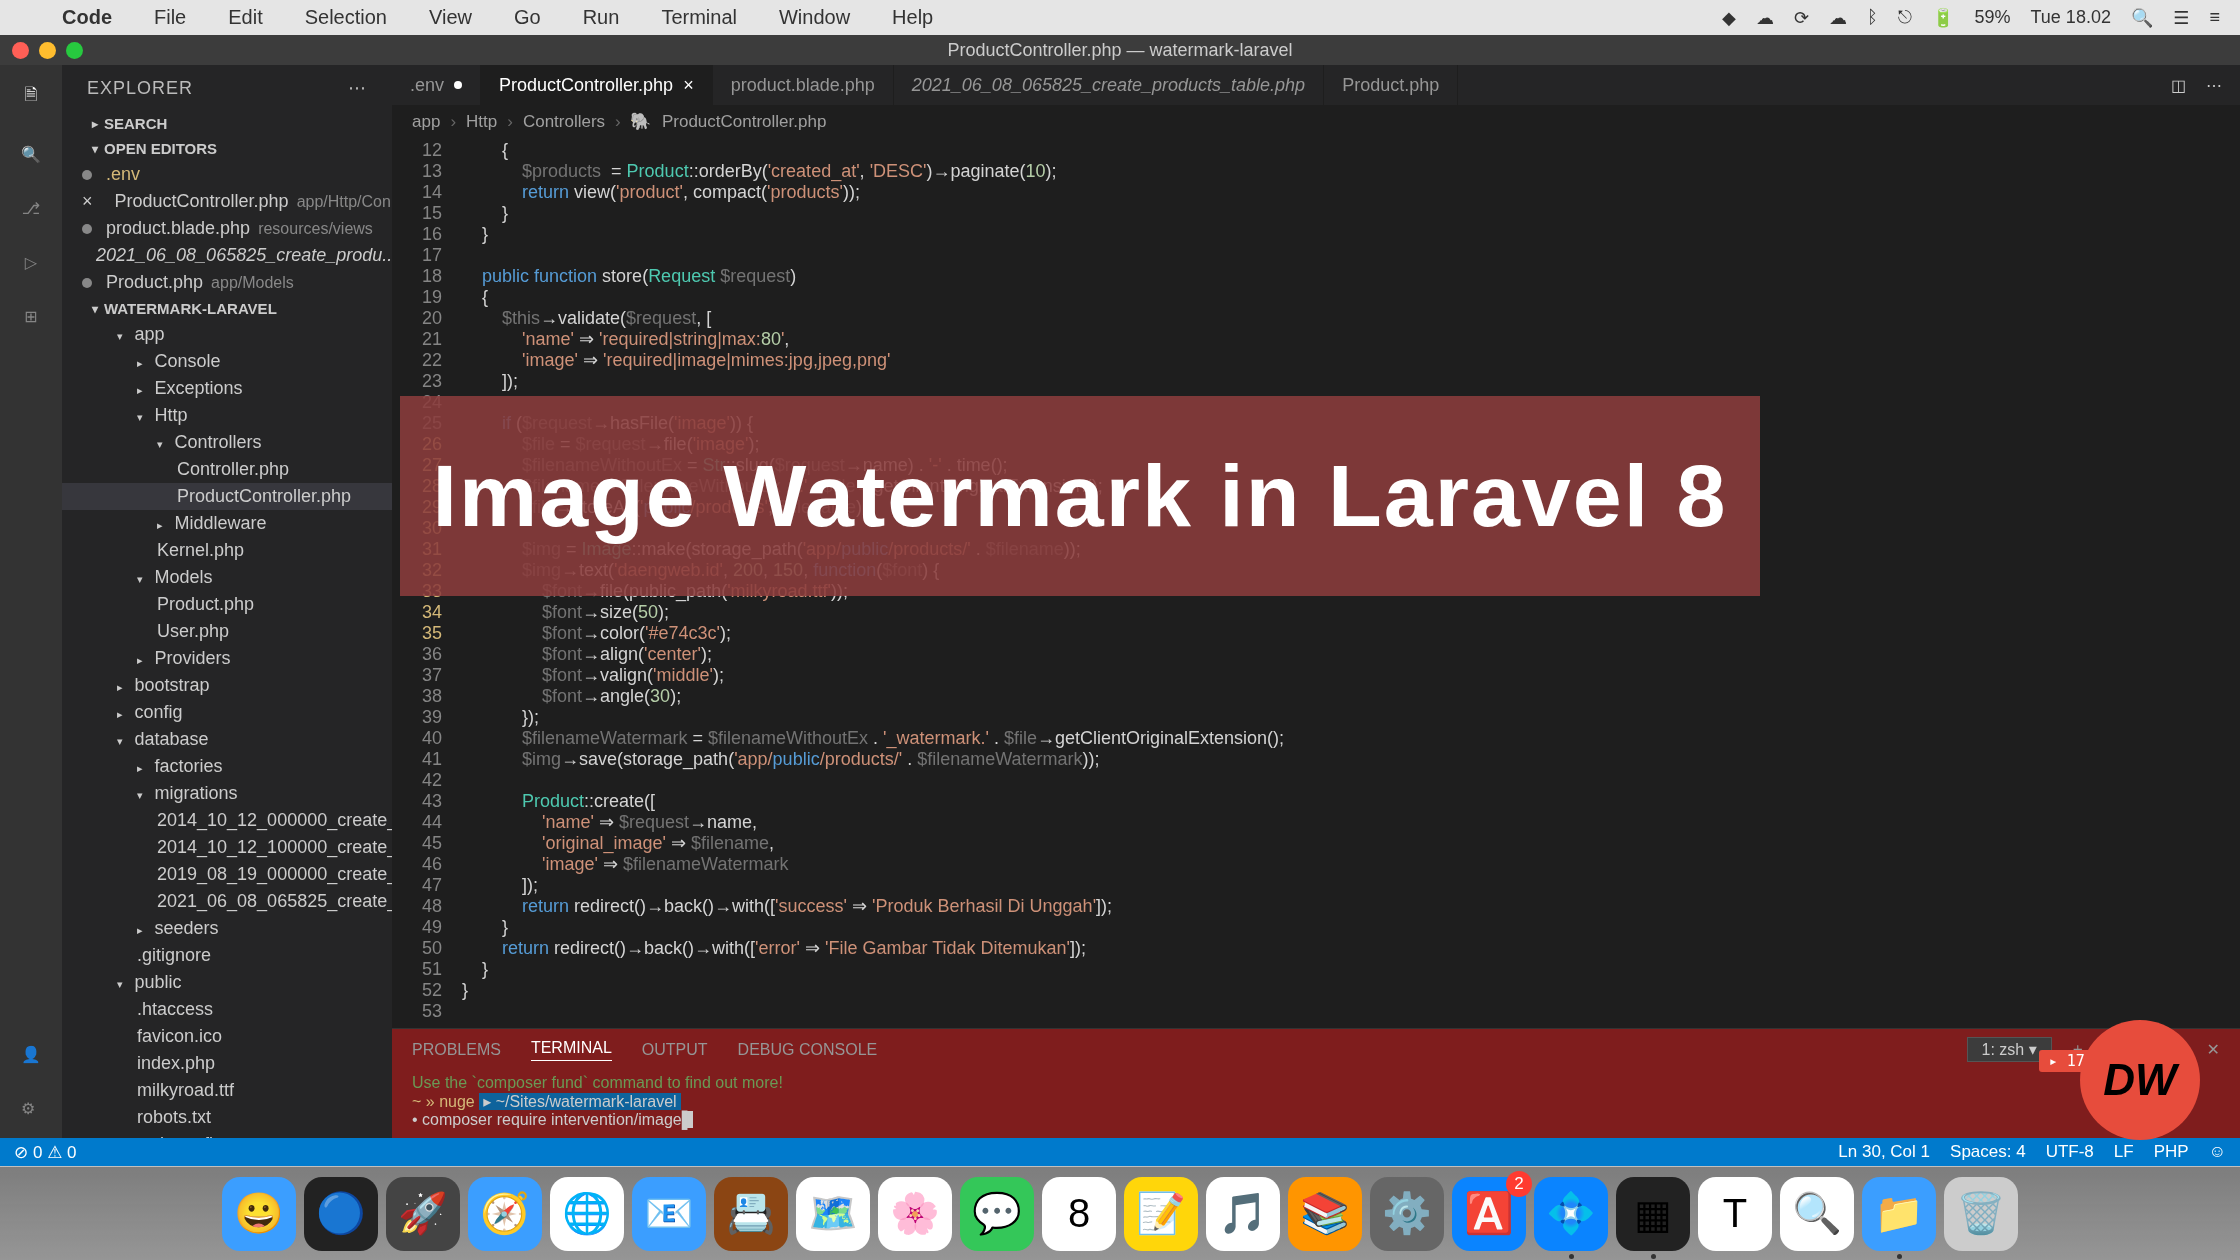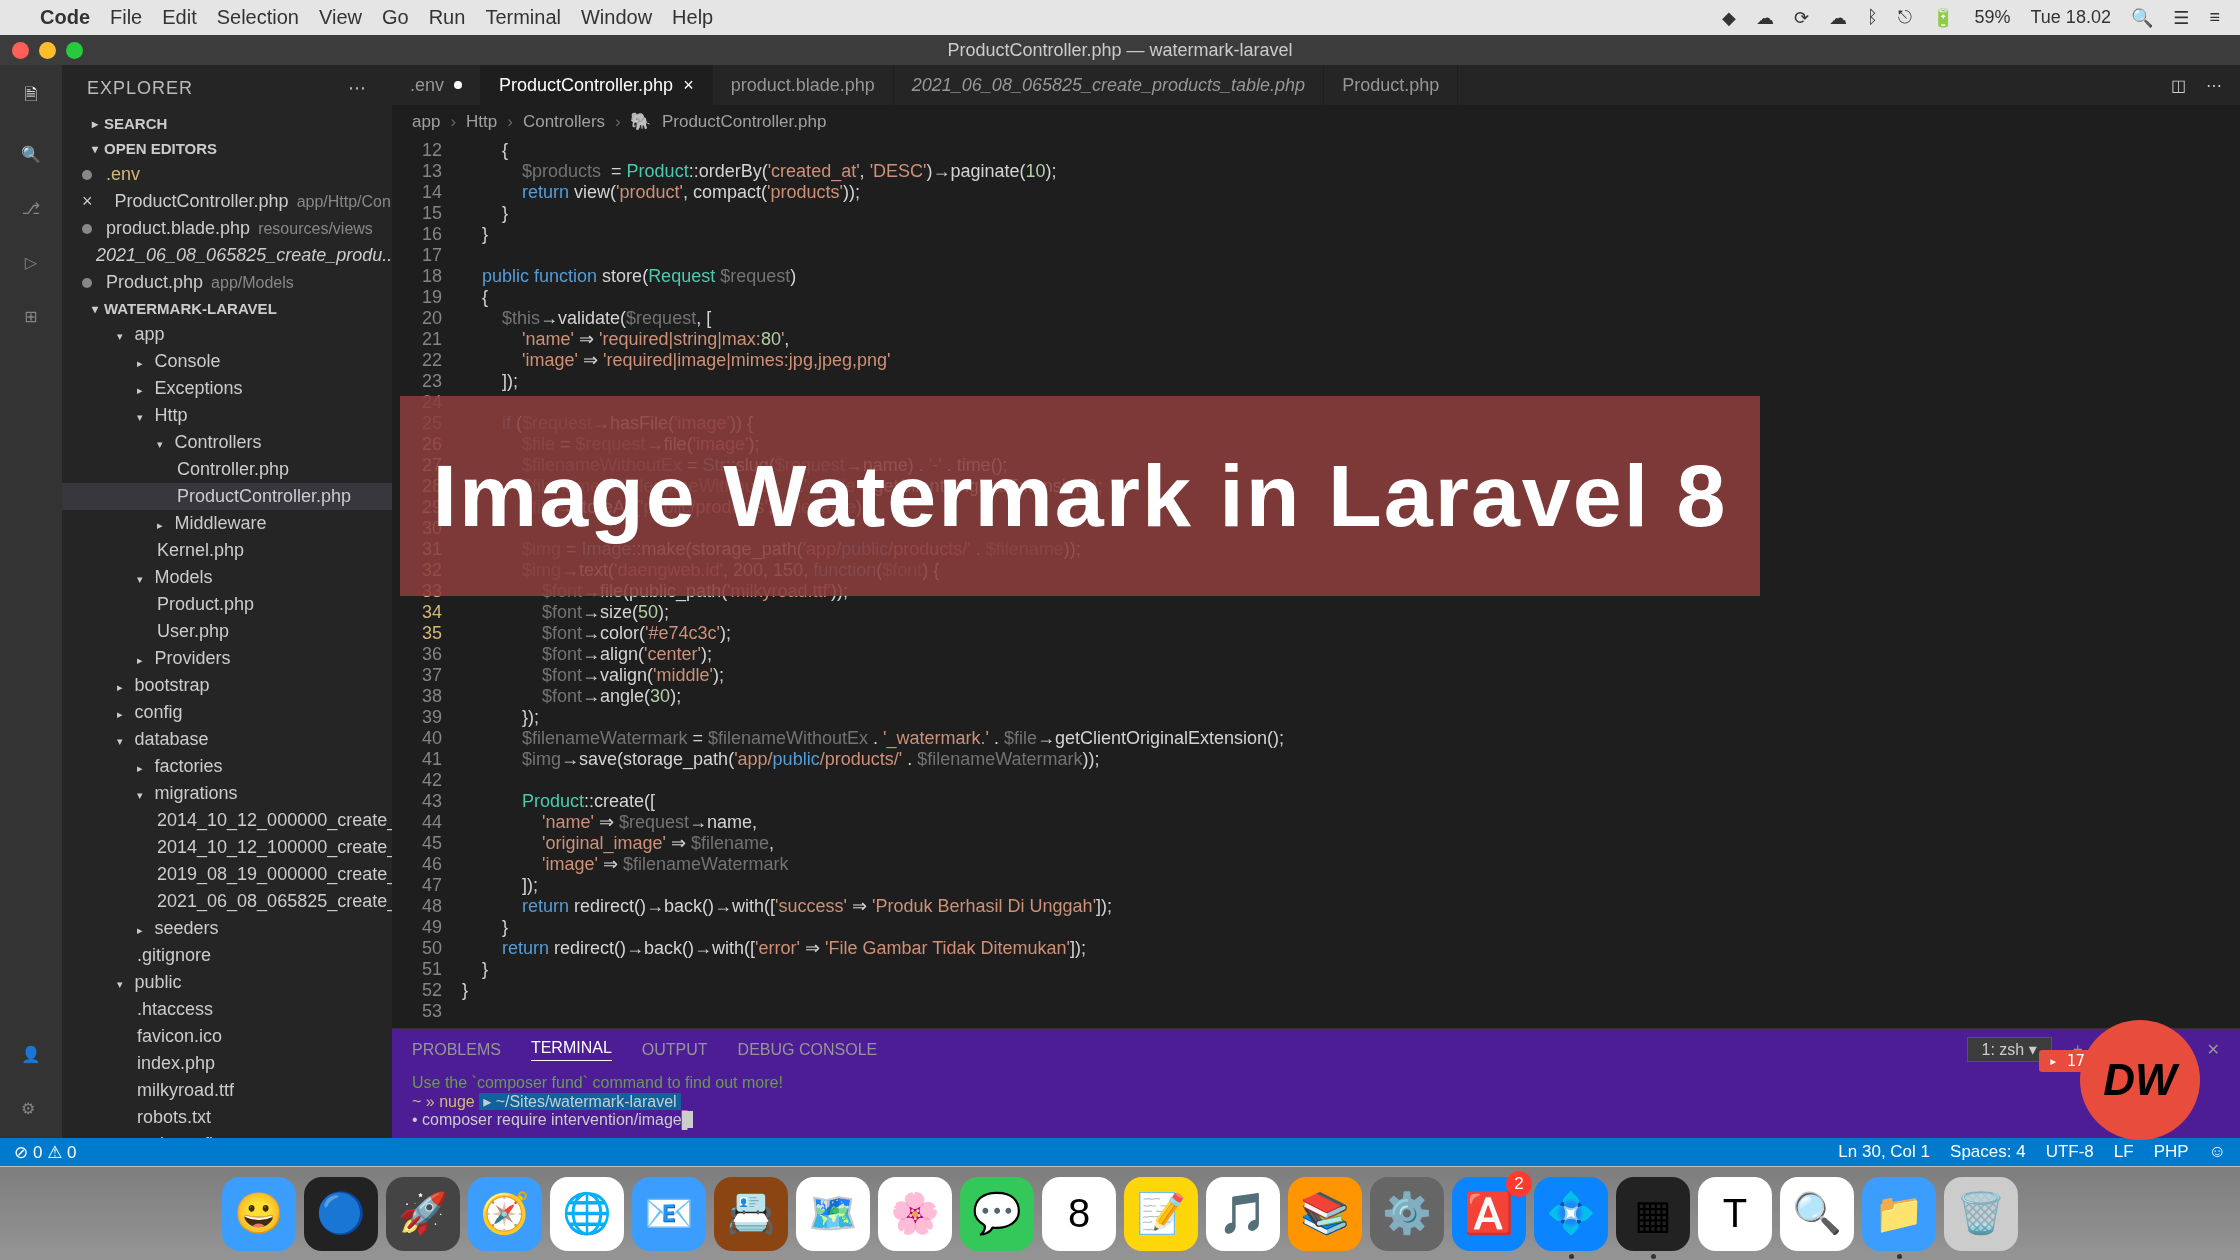--- a/index.html
+++ b/index.html
@@ -1,18 +1,18 @@
 <!DOCTYPE html>
 <html><head>
 <meta charset="utf-8">
 <style>
 *{margin:0;padding:0;box-sizing:border-box;font-family:-apple-system,BlinkMacSystemFont,"Segoe UI",sans-serif}
 body{width:2240px;height:1260px;background:#1e1e1e;overflow:hidden;position:relative}
 .menubar{height:35px;background:rgba(240,240,240,0.95);display:flex;align-items:center;padding:0 20px;font-size:20px;color:#333;justify-content:space-between}
-.menubar-left{display:flex;align-items:flex-end;gap:20px}
+.menubar-left{display:flex;align-items:flex-end;gap:42px}
 .menubar-left .apple{font-size:24px}
 .menubar-left .bold{font-weight:600}
 .menubar-right{display:flex;align-items:center;gap:20px;font-size:18px}
 .titlebar{height:30px;background:#3c3c3c;display:flex;align-items:center;padding:0 12px;color:#ccc;font-size:18px;position:relative}
 .traffic{display:flex;gap:10px;position:absolute;left:12px}
 .traffic span{width:17px;height:17px;border-radius:50%;display:block}
 .tc-red{background:#ff5f56}.tc-yellow{background:#ffbd2e}.tc-green{background:#27c93f}
 .titlebar-title{margin:4px auto;font-size:18px}
 .main{display:flex;height:1073px}
 .activity{width:62px;background:#333;display:flex;flex-direction:column;align-items:center;padding-top:18px;gap:35px;color:#858585}
@@ -46,21 +46,21 @@
 .breadcrumb{padding:6px 20px;font-size:17px;color:#a0a0a0;display:flex;align-items:center;gap:10px}
 .breadcrumb .sep{color:#666}
 .code{flex:1;display:flex;font-family:Menlo,Monaco,monospace;font-size:18px;line-height:21px;position:relative;overflow:hidden}
 .gutter{width:70px;text-align:right;color:#858585;padding-right:20px;padding-top:2px}
 .gutter div{height:21px}
 .gutter .mod{color:#d4b878}
 .code-body{flex:1;color:#d4d4d4;padding-top:2px;white-space:pre}
 .code-body div{height:21px}
 .kw{color:#569cd6}.cls{color:#4ec9b0}.str{color:#ce9178}.var{color:#737373}.num{color:#b5cea8}
 .overlay{position:absolute;left:400px;top:396px;width:1360px;height:200px;background:rgba(139,60,60,0.88);display:flex;align-items:center;justify-content:center;color:#fff;font-size:88px;font-weight:700;letter-spacing:2px}
-.panel{height:110px;background:#4c1d95;border-top:1px solid #333;display:flex;flex-direction:column}
+.panel{height:110px;background:#7f1d1d;border-top:1px solid #333;display:flex;flex-direction:column}
 .panel-tabs{display:flex;gap:30px;padding:8px 20px;font-size:16px;color:#969696;align-items:center}
 .panel-tabs .active{color:#fff;border-bottom:1px solid #fff;padding-bottom:3px}
 .panel-tabs .right{margin-left:auto;display:flex;align-items:center;gap:18px}
 .panel-select{background:#3c3c3c;color:#ccc;padding:2px 14px;font-size:16px;border:1px solid #555}
 .term{padding:4px 20px;font-family:Menlo,monospace;font-size:16px;color:#ccc}
 .term .green{color:#6a9955}
 .term .yel{color:#d4b878}
 .term .blue{background:#0e639c;padding:0 4px}
 .statusbar{height:28px;background:#007acc;color:#fff;display:flex;align-items:center;font-size:17px;padding:0 14px;justify-content:space-between}
 .statusbar .left,.statusbar .right{display:flex;gap:20px;align-items:center}

